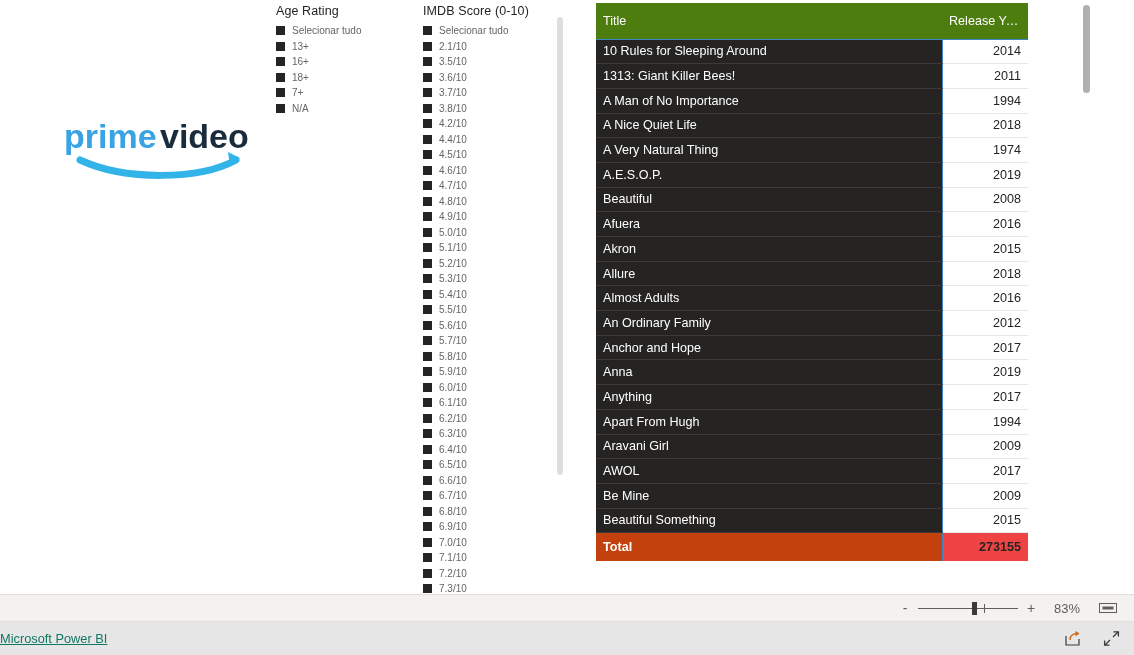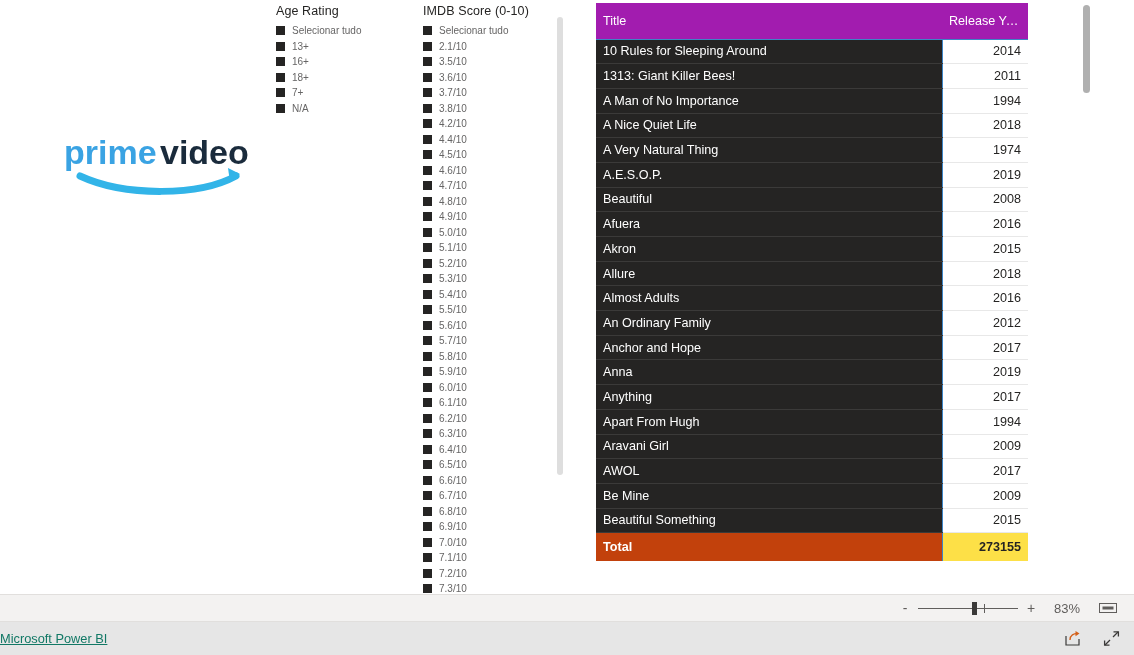--- a/index.html
+++ b/index.html
@@ -16,21 +16,21 @@
   
   #canvas {
     position: absolute; left: 0; top: 0;
     width: 1134px; height: 594px;
     background: #ffffff;
     overflow: hidden;
   }
 
   
   #logo-card {
-    position: absolute; left: 50px; top: 124px;
+    position: absolute; left: 50px; top: 108px;
     width: 220px; height: 74px;
   }
   #logo-card svg { display: block; width: 100%; height: 100%; }
 
   
   .slicer { position: absolute; }
   .slicer-title {
     font-size: 12.5px;
     color: #252423;
     font-weight: 400;
@@ -94,21 +94,21 @@
   table.pbi th, table.pbi td {
     font-size: 12.6px;
     padding: 0 7px;
     height: 24.7px;
     vertical-align: middle;
     overflow: hidden;
     white-space: nowrap;
     text-overflow: ellipsis;
   }
   table.pbi th {
-    background: #a21caf;
+    background: #4d7c0f;
     color: #ffffff;
     font-weight: 400;
     text-align: left;
     height: 36px;
     border-bottom: 1.5px solid #3d85c6;
   }
   table.pbi th.num { text-align: left; }
   col.c-title { width: 346px; }
   col.c-year  { width: 86px; }
 
@@ -126,21 +126,21 @@
   }
   tr.total td.title {
     background: #c2410c;
     color: #ffffff;
     font-weight: bold;
     border-top: 1px solid #4a4947;
     border-bottom: none;
     height: 28px;
   }
   tr.total td.year {
-    background: #fde047;
+    background: #ef4444;
     color: #252423;
     font-weight: bold;
     border-top: 1px solid #d6d6d6;
     border-bottom: none;
     height: 28px;
   }
 
   
   #toolbar {
     position: absolute; left: 0; top: 594px;

